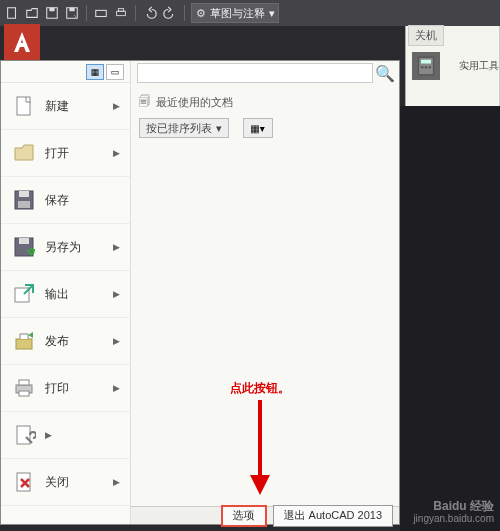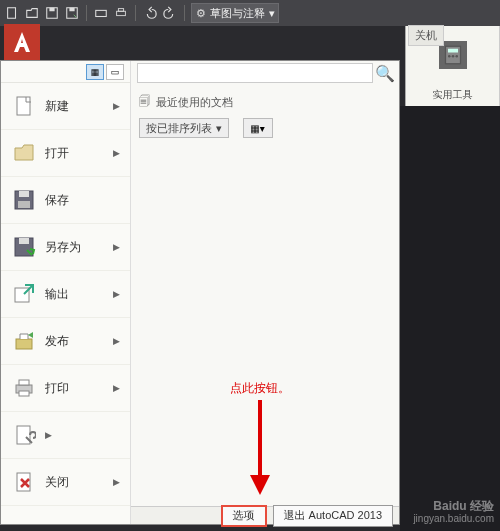--- a/index.html
+++ b/index.html
@@ -9,21 +9,21 @@
   .qat-icon { width: 16px; height: 16px; display: flex; align-items: center; justify-content: center; color: #ccc; }
   .qat-sep { width: 1px; height: 16px; background: #666; margin: 0 2px; }
   .workspace-dd { display: flex; align-items: center; background: #5a5a5e; border: 1px solid #6a6a6e; height: 20px; padding: 0 4px; gap: 4px; color: #eee; font-size: 11px; }
   .workspace-dd .gear { color: #ddd; }
   
   .app-btn { position: absolute; top: 24px; left: 4px; width: 36px; height: 36px; background: #c0392b; display: flex; align-items: center; justify-content: center; z-index: 20; }
   .app-btn svg { width: 24px; height: 24px; }
   
   .ribbon-area { position: absolute; top: 26px; right: 0; width: 95px; height: 80px; background: #f5f5f0; border-left: 1px solid #aaa; display: flex; }
   .ribbon-tab-label { position: absolute; top: -1px; left: 2px; font-size: 11px; color: #555; background: #e8e8e3; padding: 2px 6px; border: 1px solid #ccc; }
-  .ribbon-panel { flex: 1; display: flex; flex-direction: column; align-items: center; justify-content: flex-end; padding: 4px 0; gap: 19px; border-right: 1px solid #ccc; }
+  .ribbon-panel { flex: 1; display: flex; flex-direction: row; align-items: center; justify-content: flex-end; padding: 4px 0; gap: 19px; border-right: 1px solid #ccc; }
   .ribbon-panel .rp-icon { width: 28px; height: 28px; background: #666; display: flex; align-items: center; justify-content: center; }
   .ribbon-panel .rp-label { font-size: 10px; color: #444; }
   
   .app-menu { position: absolute; top: 60px; left: 0; width: 400px; height: 465px; background: #f8f8f5; border: 1px solid #888; display: flex; z-index: 10; }
   
   .menu-left { width: 130px; background: #fafaf7; border-right: 1px solid #ddd; display: flex; flex-direction: column; }
   .menu-left-top { height: 22px; display: flex; justify-content: flex-end; align-items: center; padding: 0 6px; gap: 2px; border-bottom: 1px solid #e5e5e0; }
   .mini-toggle { width: 18px; height: 16px; border: 1px solid #bbb; background: #fff; display: flex; align-items: center; justify-content: center; font-size: 9px; }
   .mini-toggle.active { background: #d0e4f5; border-color: #5a9bd4; }
   
@@ -36,21 +36,21 @@
   .search-row { height: 24px; display: flex; align-items: center; padding: 2px 6px; gap: 4px; }
   .search-input { flex: 1; height: 20px; border: 1px solid #ccc; background: #fff; padding: 0 4px; font-size: 11px; }
   .search-ico { width: 16px; height: 16px; color: #888; display: flex; align-items: center; justify-content: center; }
   
   .recent-area { flex: 1; padding: 8px; }
   .recent-title { display: flex; align-items: center; gap: 6px; font-size: 11px; color: #555; margin-bottom: 6px; }
   .recent-controls { display: flex; gap: 14px; }
   .sort-dd { display: flex; align-items: center; border: 1px solid #bbb; background: #eee; height: 20px; padding: 0 6px; font-size: 11px; color: #444; gap: 4px; }
   .view-btn { width: 30px; height: 20px; border: 1px solid #bbb; background: #eee; display: flex; align-items: center; justify-content: center; font-size: 10px; }
   
-  .annotation { position: absolute; left: 230px; top: 380px; color: #d00; font-size: 12px; z-index: 15; }
+  .annotation { position: absolute; left: 230px; top: 380px; color: #d00; font-size: 12px; z-index: 15; font-weight: bold; }
   .arrow-svg { position: absolute; left: 248px; top: 400px; z-index: 15; }
   
   .menu-footer { height: 18px; border-top: 1px solid #ccc; display: flex; align-items: center; justify-content: flex-end; padding: 0 6px; gap: 6px; background: #f0f0ec; }
   .footer-btn { height: 22px; padding: 0 10px; border: 1px solid #999; background: #fafafa; font-size: 11px; color: #333; cursor: pointer; }
   .footer-btn.highlight { border: 2px solid #e74c3c; }
   
   .canvas-bg { position: absolute; top: 106px; left: 400px; right: 0; bottom: 0; background: #1e1e22; }
   
   .watermark { position: absolute; right: 6px; bottom: 6px; color: rgba(255,255,255,0.45); font-size: 10px; text-align: right; line-height: 1.2; z-index: 5; }
   .watermark .brand { font-size: 12px; font-weight: bold; }

